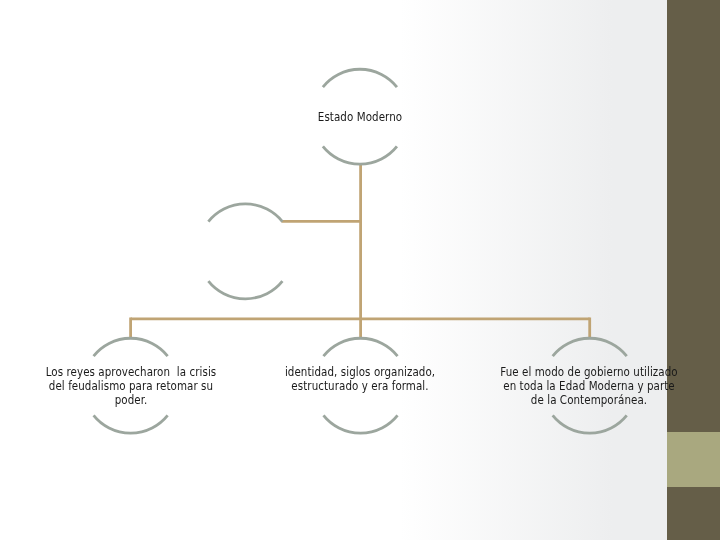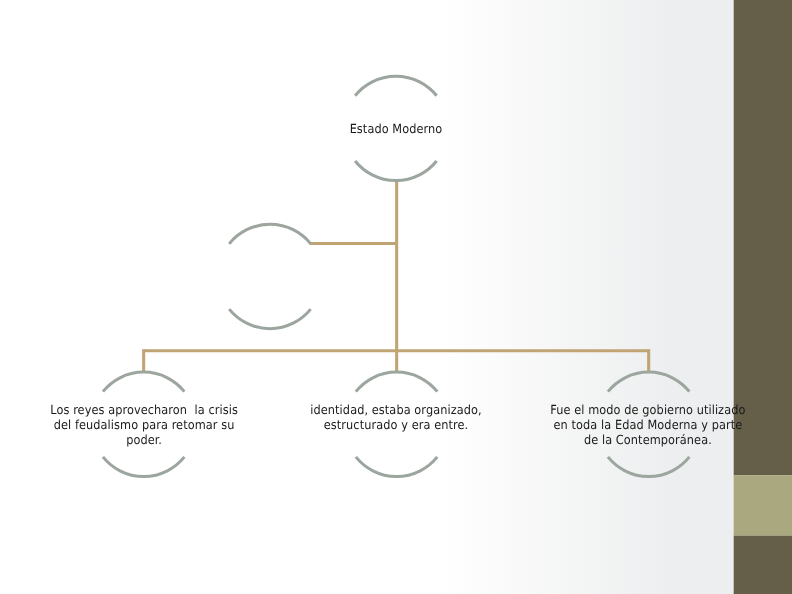--- a/index.html
+++ b/index.html
@@ -67,21 +67,21 @@
 
   <div class="nodetext" style="left:180px;top:110.75px;width:360px;">
     <div class="tline">Estado Moderno</div>
   </div>
   <div class="nodetext" style="left:-49px;top:365.95px;width:360px;">
     <div class="tline">Los reyes aprovecharon  la crisis</div>
     <div class="tline">del feudalismo para retomar su</div>
     <div class="tline">poder.</div>
   </div>
   <div class="nodetext" style="left:180px;top:365.95px;width:360px;">
-    <div class="tline">identidad, estaba organizado,</div>
-    <div class="tline">estructurado y era entre.</div>
+    <div class="tline">identidad, siglos organizado,</div>
+    <div class="tline">estructurado y era formal.</div>
   </div>
   <div class="nodetext" style="left:409px;top:365.95px;width:360px;">
     <div class="tline">Fue el modo de gobierno utilizado</div>
     <div class="tline">en toda la Edad Moderna y parte</div>
     <div class="tline">de la Contemporánea.</div>
   </div>
 </div>
 
 </body></html>

